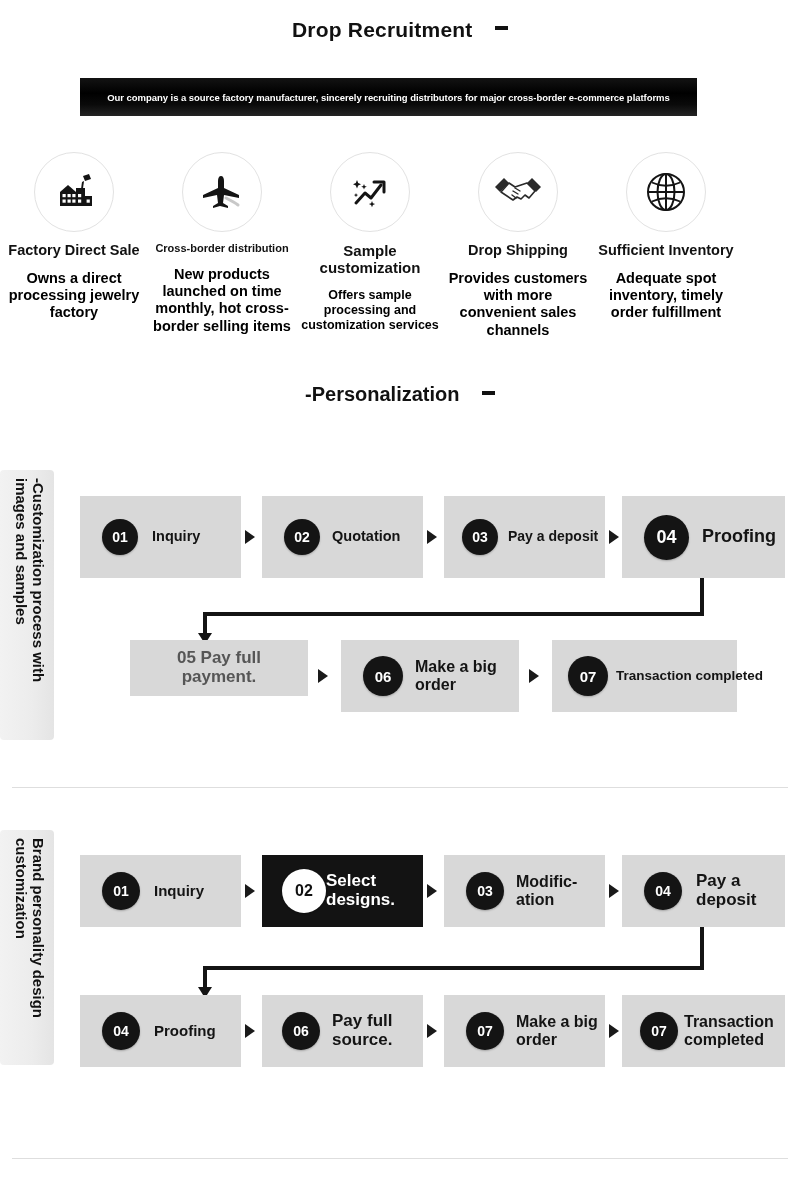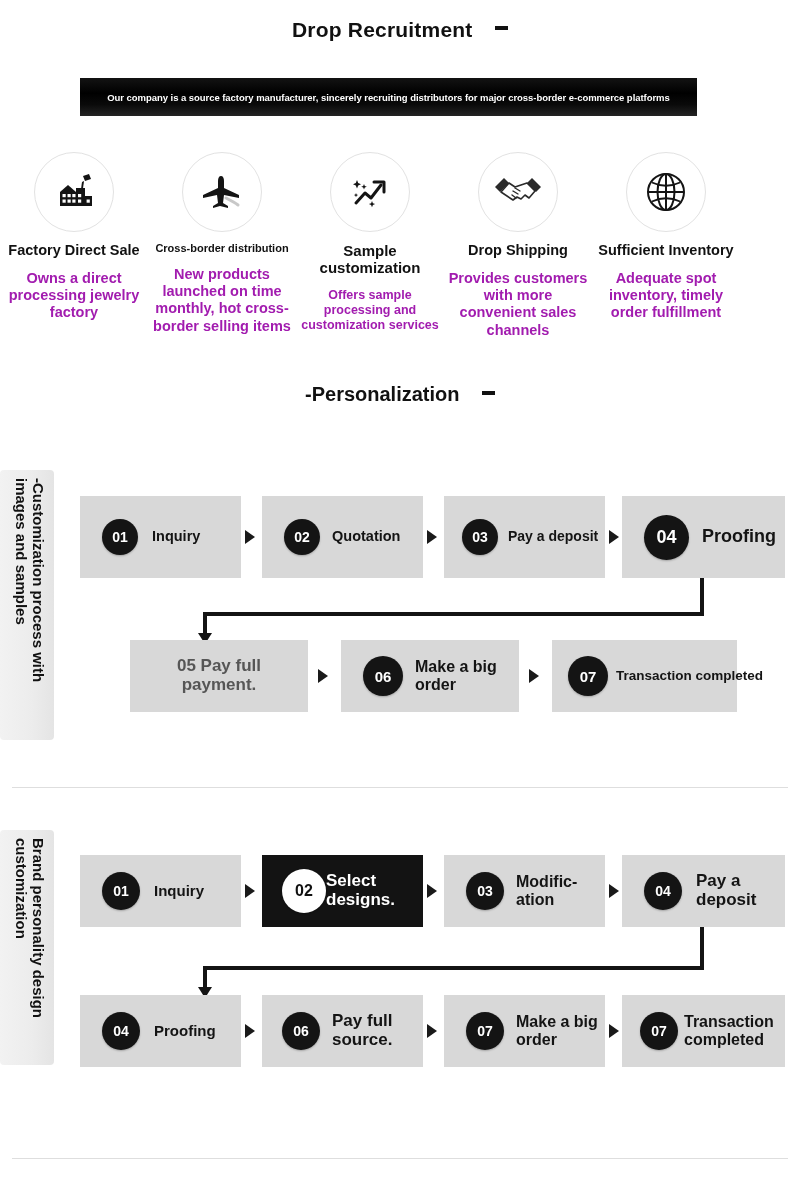--- a/index.html
+++ b/index.html
@@ -95,21 +95,21 @@
     font-weight: bold;
     color: #111;
     line-height: 1.15;
     margin-bottom: 11px;
   }
   .feature-title.small { font-size: 11px; }
   .feature-title.smaller { font-size: 15px; }
   .feature-desc {
     font-size: 14.5px;
     font-weight: bold;
-    color: #a21caf;
+    color: #000000;
     line-height: 1.2;
   }
   .feature-desc.small { font-size: 12.5px; }
 
   
   .section-title-row {
     position: absolute;
     top: 383px;
     left: 0;
     width: 800px;
@@ -345,21 +345,21 @@
   <div class="step" style="left:622px; top:26px; width:163px; height:82px; padding-left:22px;">
     <div class="step-circle" style="width:45px; height:45px; font-size:18px;">04</div>
     <div class="step-label" style="font-size:18px; margin-left:13px;">Proofing</div>
   </div>
 
   <div class="conn-v" style="left:700px; top:108px; width:4px; height:38px;"></div>
   <div class="conn-h" style="left:203px; top:142px; width:501px; height:4px;"></div>
   <div class="conn-v" style="left:203px; top:142px; width:4px; height:24px;"></div>
   <div class="conn-arrow" style="left:198px; top:163px;"></div>
 
-  <div class="step" style="left:130px; top:170px; width:178px; height:72px; padding:4px 10px;">
+  <div class="step" style="left:130px; top:170px; width:178px; height:56px; padding:4px 10px;">
     <div class="step-label plain" style="font-size:17px;">05 Pay full payment.</div>
   </div>
   <div class="chev" style="left:318px; top:199px;"></div>
 
   <div class="step" style="left:341px; top:170px; width:178px; height:72px; padding-left:22px;">
     <div class="step-circle" style="width:40px; height:40px; font-size:15px;">06</div>
     <div class="step-label" style="font-size:16px; margin-left:12px;">Make a big order</div>
   </div>
   <div class="chev" style="left:529px; top:199px;"></div>
 

